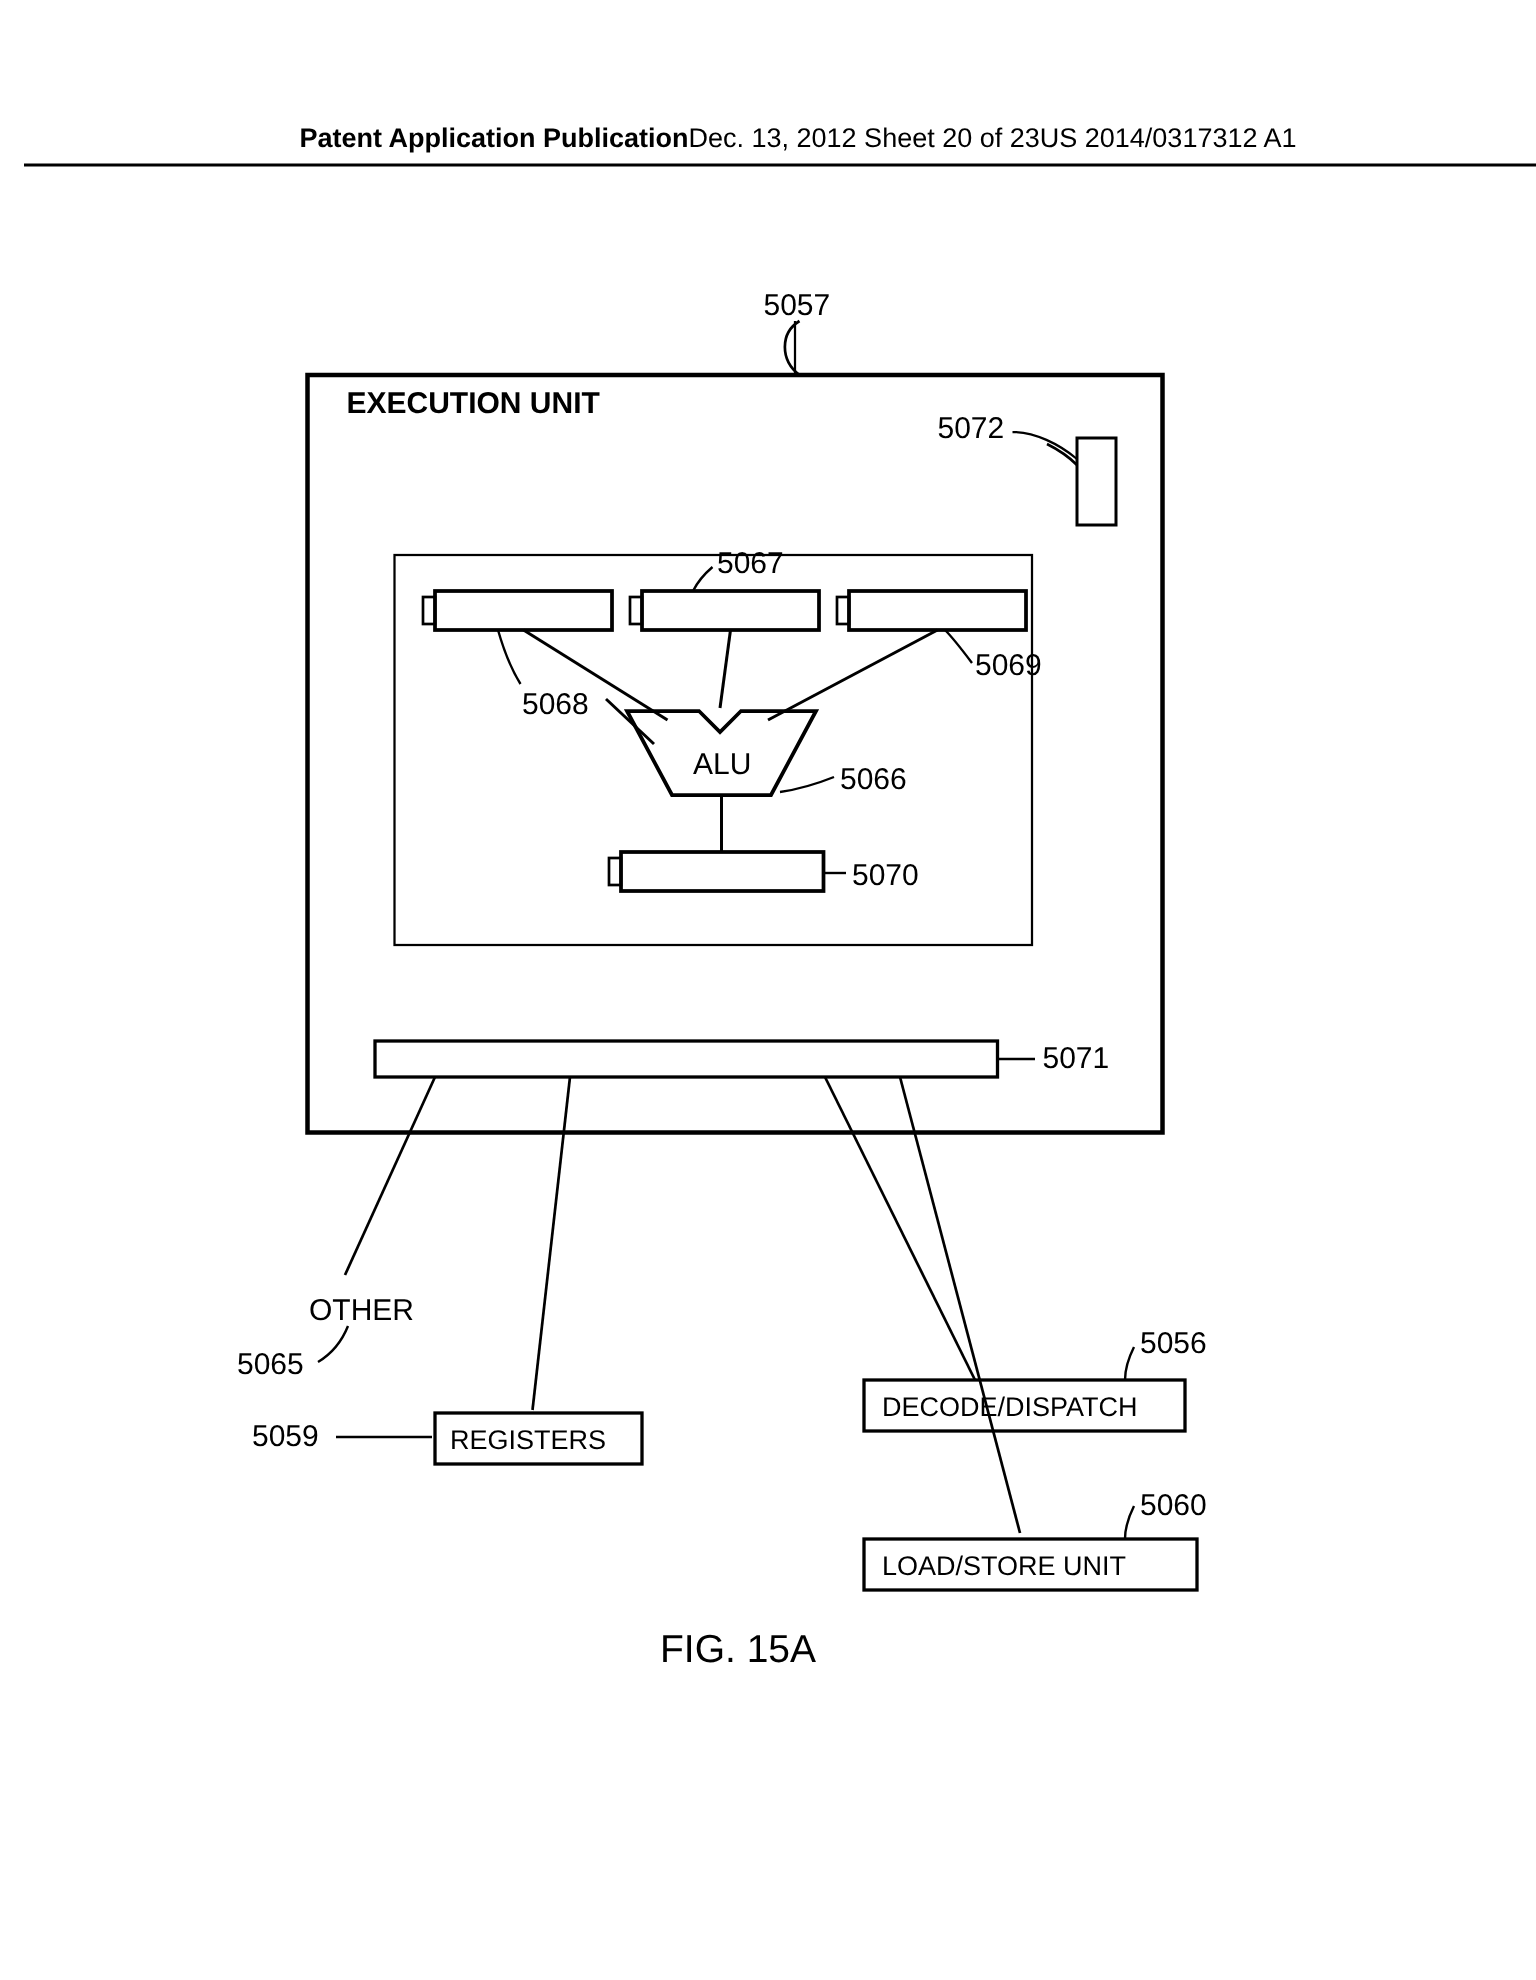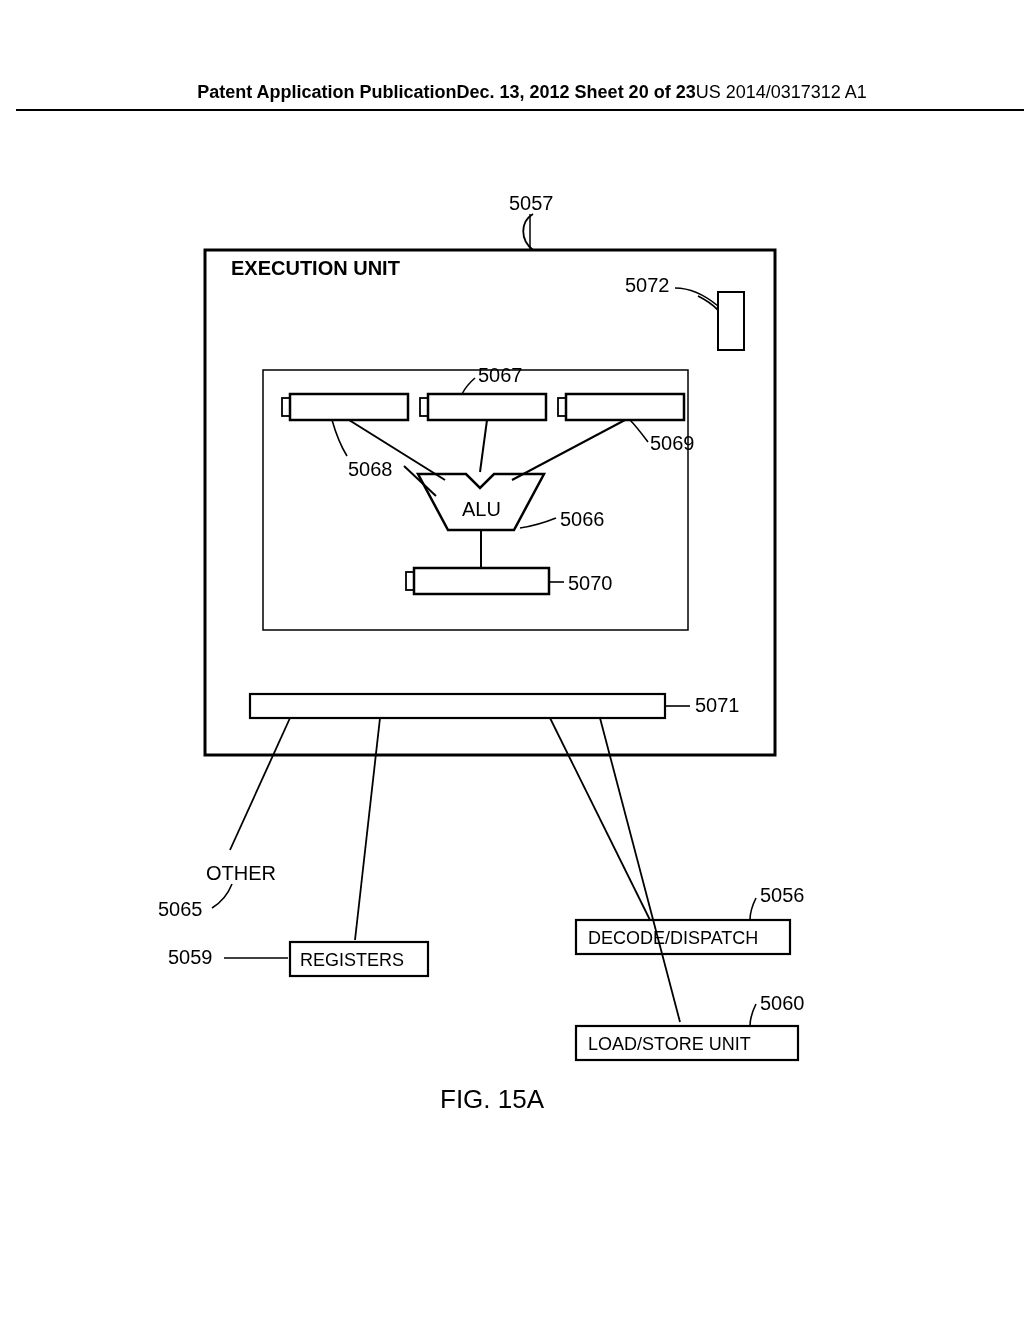--- a/index.html
+++ b/index.html
@@ -21,21 +21,21 @@
     padding: 0 110px 0 118px;
     box-sizing: border-box;
     display: flex;
     justify-content: center;
     font-size: 18px;
     font-weight: bold;
     border-bottom: 2px solid #000;
     padding-bottom: 6px;
   }
   .header .left { font-weight: bold; }
-  .header .center { font-weight: bold; }
+  .header .center { font-weight: normal; }
   .header .right { font-weight: normal; }
 
   .canvas {
     position: absolute;
     top: 0;
     left: 0;
     width: 1024px;
     height: 1320px;
   }
   svg text {

